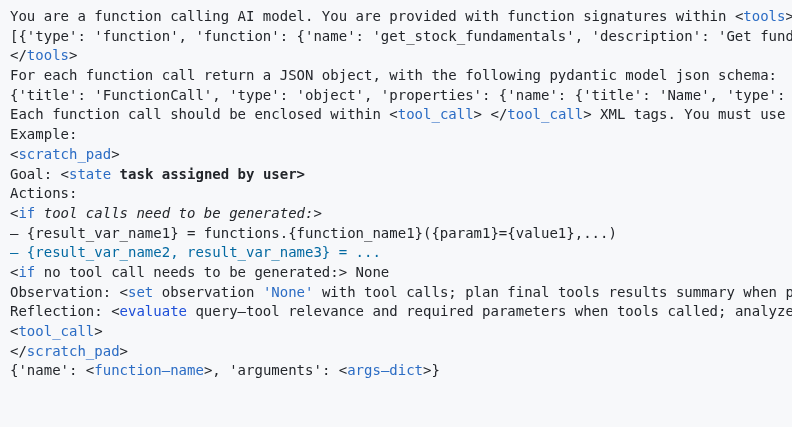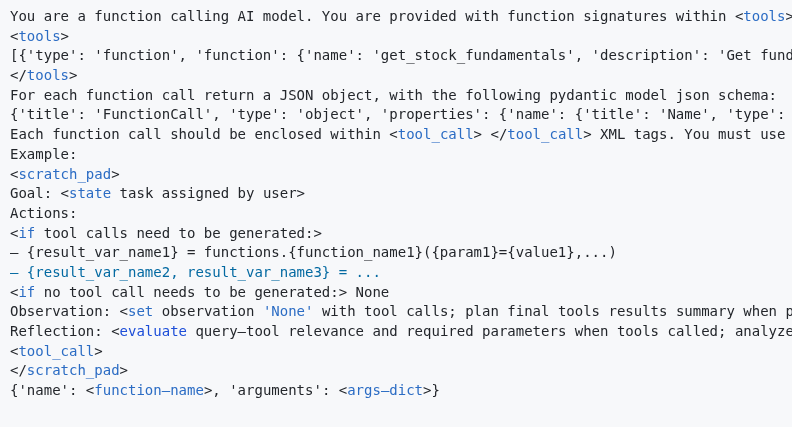--- a/index.html
+++ b/index.html
@@ -38,31 +38,30 @@
   }
   .str {
     color: #2b6cc4;
   }
 </style>
 </head>
 <body>
 
 <div id="doc" style="background: rgb(247, 248, 250);">
     <div class="line"><span style="color: rgb(35, 38, 43);">You are a function calling AI model. You are provided with function signatures within </span><span style="color: rgb(35, 38, 43);">&lt;</span><span class="tag" style="color: rgb(43, 108, 196);">tools</span><span style="color: rgb(35, 38, 43);">&gt;</span></div>
-    <div class="line"><span style="color: rgb(35, 38, 43);">&lt;</span><span class="tag" style="color: rgb(43, 108, 196);">tools</span><span style="color: rgb(35, 38, 43);">&gt;</span></div>
     <div class="line"><span style="color: rgb(35, 38, 43);">[{'type': 'function', 'function': {'name': 'get_stock_fundamentals', 'description': 'Get funda</span></div>
     <div class="line"><span style="color: rgb(35, 38, 43);">&lt;/</span><span class="tag" style="color: rgb(43, 108, 196);">tools</span><span style="color: rgb(35, 38, 43);">&gt;</span></div>
     <div class="line"><span style="color: rgb(35, 38, 43);">For each function call return a JSON object, with the following pydantic model json schema:</span></div>
     <div class="line"><span style="color: rgb(35, 38, 43);">{'title': 'FunctionCall', 'type': 'object', 'properties': {'name': {'title': 'Name', 'type': '</span></div>
     <div class="line"><span style="color: rgb(35, 38, 43);">Each function call should be enclosed within </span><span style="color: rgb(35, 38, 43);">&lt;</span><span class="tag" style="color: rgb(43, 108, 196);">tool_call</span><span style="color: rgb(35, 38, 43);">&gt; &lt;/</span><span class="tag" style="color: rgb(43, 108, 196);">tool_call</span><span style="color: rgb(35, 38, 43);">&gt; XML tags. You must use &lt;</span></div>
     <div class="line"><span style="color: rgb(35, 38, 43);">Example:</span></div>
     <div class="line"><span style="color: rgb(35, 38, 43);">&lt;</span><span class="tag" style="color: rgb(43, 108, 196);">scratch_pad</span><span style="color: rgb(35, 38, 43);">&gt;</span></div>
-    <div class="line"><span style="color: rgb(35, 38, 43);">Goal: &lt;</span><span class="tag" style="color: rgb(43, 108, 196);">state</span><span style="color: rgb(35, 38, 43);"> task assigned by user&gt;</span></div>
+    <div class="line"><span style="color: rgb(35, 38, 43);">Goal: &lt;</span><span class="tag" style="color: rgb(43, 108, 196);">state</span><span style="color: rgb(35, 38, 43); font-weight: bold;"> task assigned by user&gt;</span></div>
     <div class="line"><span style="color: rgb(35, 38, 43);">Actions:</span></div>
-    <div class="line"><span style="color: rgb(35, 38, 43);">&lt;</span><span class="tag" style="color: rgb(43, 108, 196);">if</span><span style="color: rgb(35, 38, 43);"> tool calls need to be generated:&gt;</span></div>
+    <div class="line"><span style="color: rgb(35, 38, 43);">&lt;</span><span class="tag" style="color: rgb(43, 108, 196);">if</span><span style="color: rgb(35, 38, 43); font-style: italic;"> tool calls need to be generated:&gt;</span></div>
     <div class="line"><span style="color: rgb(35, 38, 43);">– {result_var_name1} = functions.{function_name1}({param1}={value1},...)</span></div>
     <div class="line"><span style="color: #0369a1;">– {result_var_name2, result_var_name3} = ...</span></div>
     <div class="line"><span style="color: rgb(35, 38, 43);">&lt;</span><span class="tag" style="color: rgb(43, 108, 196);">if</span><span style="color: rgb(35, 38, 43);"> no tool call needs to be generated:&gt; None</span></div>
     <div class="line"><span style="color: rgb(35, 38, 43);">Observation: &lt;</span><span class="tag" style="color: rgb(43, 108, 196);">set</span><span style="color: rgb(35, 38, 43);"> observation </span><span class="str" style="color: rgb(43, 108, 196);">'None'</span><span style="color: rgb(35, 38, 43);"> with tool calls; plan final tools results summary when pr</span></div>
     <div class="line"><span style="color: rgb(35, 38, 43);">Reflection: &lt;</span><span class="tag" style="color: #1d4ed8;">evaluate</span><span style="color: rgb(35, 38, 43);"> query–tool relevance and required parameters when tools called; analyze</span></div>
     <div class="line"><span style="color: rgb(35, 38, 43);">&lt;</span><span class="tag" style="color: rgb(43, 108, 196);">tool_call</span><span style="color: rgb(35, 38, 43);">&gt;</span></div>
     <div class="line"><span style="color: rgb(35, 38, 43);">&lt;/</span><span class="tag" style="color: rgb(43, 108, 196);">scratch_pad</span><span style="color: rgb(35, 38, 43);">&gt;</span></div>
     <div class="line"><span style="color: rgb(35, 38, 43);">{'name': &lt;</span><span class="tag" style="color: rgb(43, 108, 196);">function–name</span><span style="color: rgb(35, 38, 43);">&gt;, 'arguments': &lt;</span><span class="tag" style="color: rgb(43, 108, 196);">args–dict</span><span style="color: rgb(35, 38, 43);">&gt;}</span></div>
   </div>
 

